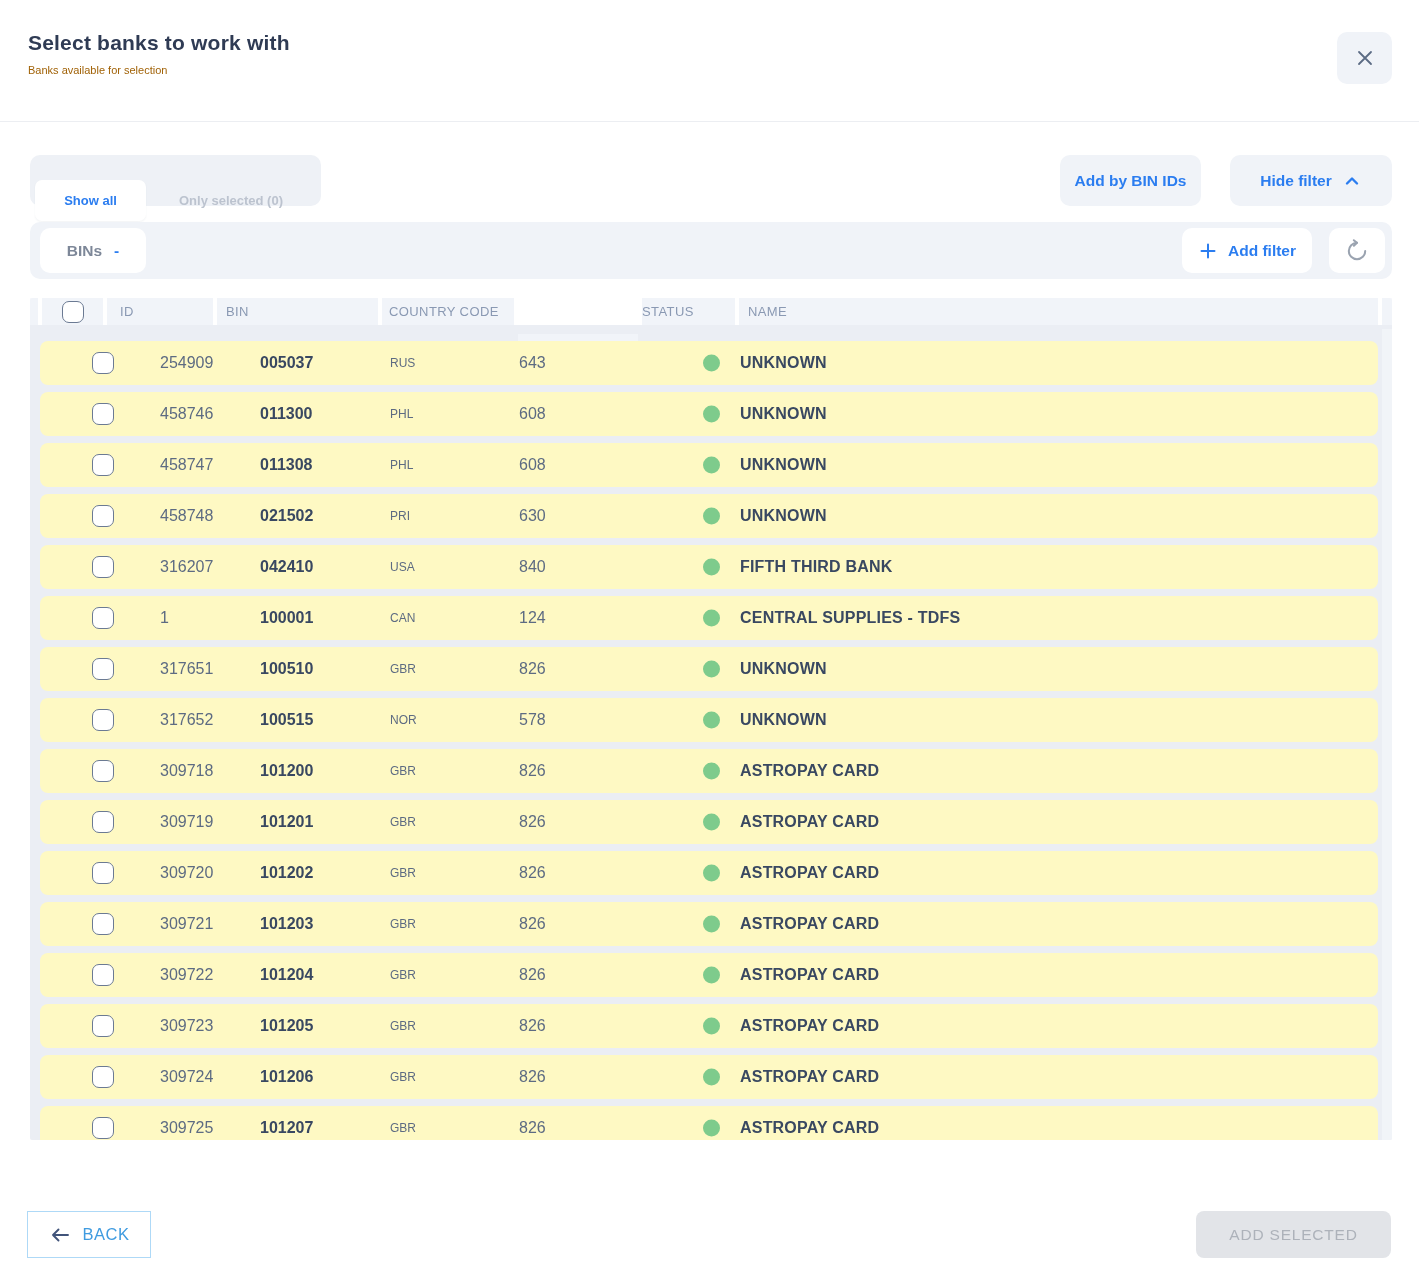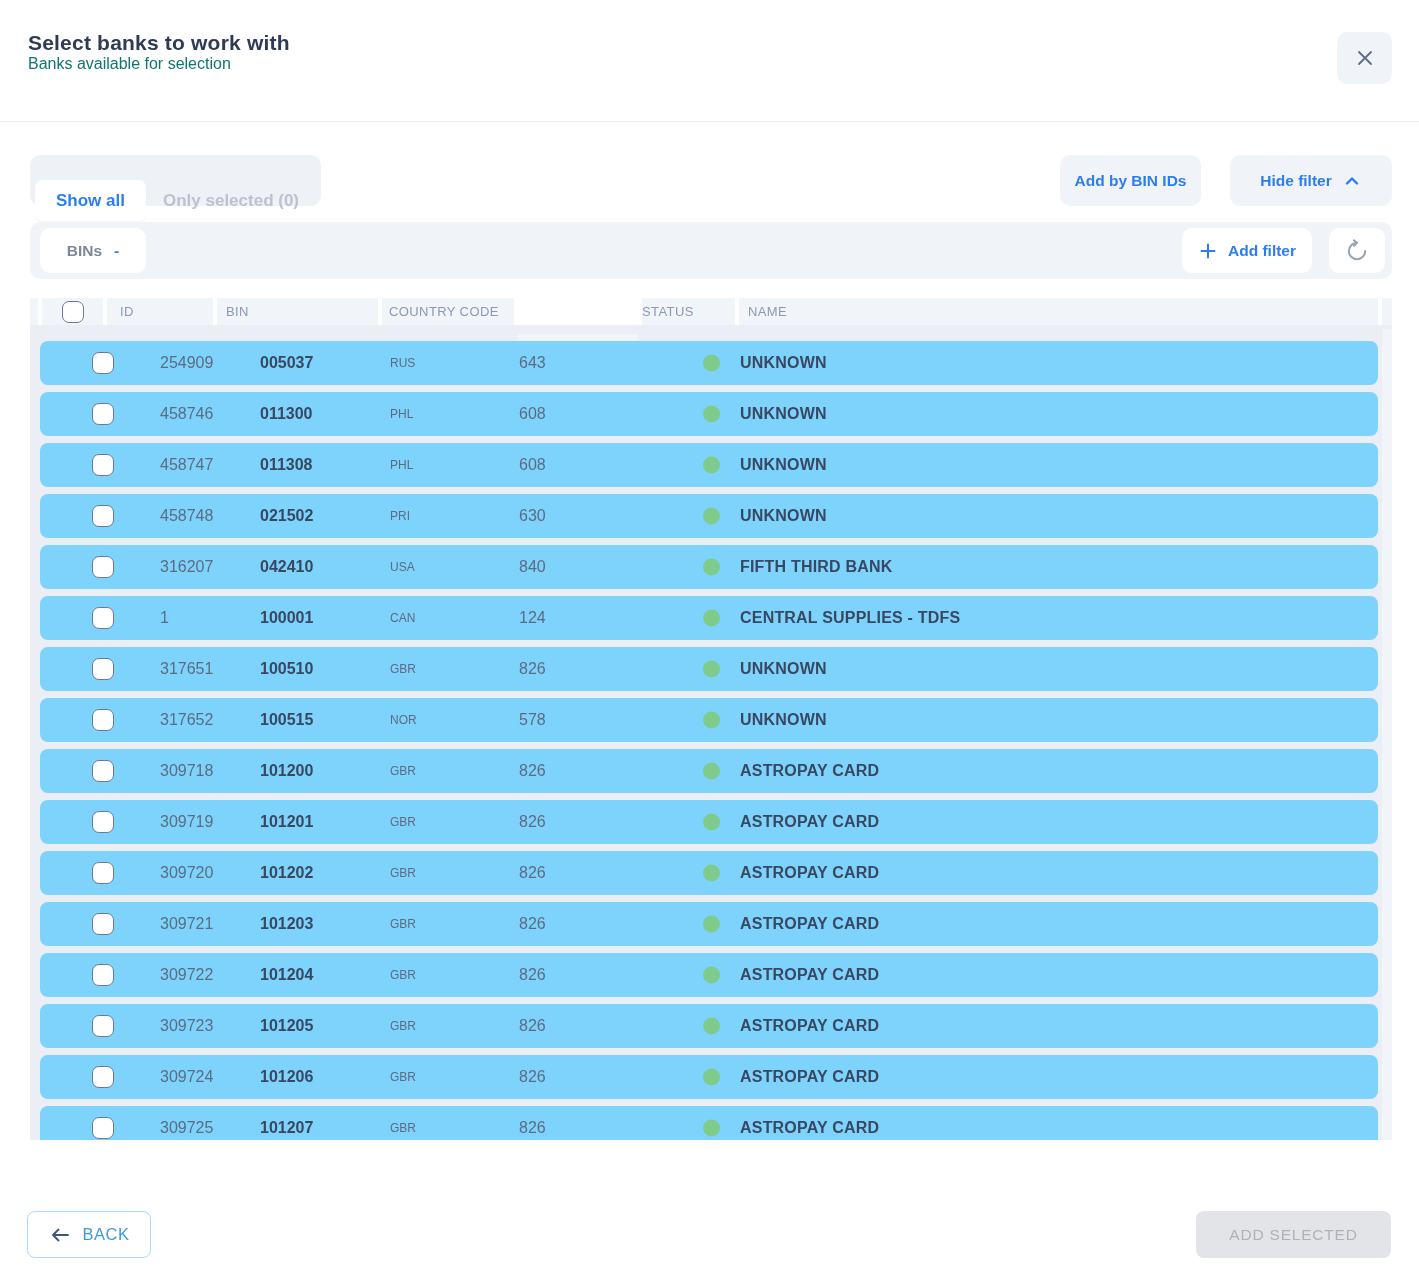--- a/index.html
+++ b/index.html
@@ -3,31 +3,31 @@
 <meta charset="utf-8">
 <style>
   * { margin:0; padding:0; box-sizing:border-box; }
   html,body { background:#ffffff; }
   body { font-family:"Liberation Sans", sans-serif; }
   .page { position:relative; width:1419px; height:1285px; background:#fff; overflow:hidden; }
 
   
   .mhead { position:absolute; left:28px; top:31px; }
   .mtitle { font-size:21px; font-weight:700; color:#2f3b54; letter-spacing:.2px; }
-  .msub { font-size:16px; color:#0f766e; }
+  .msub { margin-top:9px; font-size:11px; color:#a16207; }
   .close-btn { position:absolute; left:1337px; top:32px; width:55px; height:52px;
     background:#f0f3f8; border-radius:10px; border:none; cursor:pointer;
     display:flex; align-items:center; justify-content:center; }
   .hdr-divider { position:absolute; left:0; top:121px; width:1419px; height:1px; background:#ecEEf2; background:#eceef2; }
 
   
   .tabs { position:absolute; left:30px; top:155px; height:51px; width:291px;
     background:#eef1f6; border-radius:10px; display:flex; align-items:center; padding:5px; }
   .tab { height:41px; display:flex; align-items:center; justify-content:center;
-    font-size:17px; font-weight:700; border:none; background:transparent; cursor:pointer;margin-top:40px; }
+    font-size:13px; font-weight:700; border:none; background:transparent; cursor:pointer;margin-top:40px; }
   .tab.active { background:#ffffff; border-radius:7px; color:#2b7df0; width:111px; box-shadow:0 1px 2px rgba(40,60,90,.06); }
   .tab.inactive { color:#bcc3cf; flex:1; }
   .ctl-btn { position:absolute; top:155px; height:51px; background:#f0f3f8; border:none; border-radius:10px;
     font-family:inherit; font-size:15.5px; font-weight:700; color:#2b7df0; cursor:pointer;
     display:flex; align-items:center; justify-content:center; gap:10px; }
   .btn-binids { left:1060px; width:141px; }
   .btn-hidefilter { left:1230px; width:162px; }
 
   
   .filterbar { position:absolute; left:30px; top:222px; width:1362px; height:57px;
@@ -55,35 +55,35 @@
   .hc-cb { width:61px; justify-content:center; }
   .hc-id { width:106px; padding-left:13px; }
   .hc-bin { width:161px; padding-left:9px; }
   .hc-country { width:132px; padding-left:7px; }
   .hc-numeric { width:120px; padding-left:8px;margin-top:36px; }
   .hc-status { width:93px; }
   .hc-name { flex:1 1 auto !important; padding-left:9px; }
   .hc-track { width:10px; }
 
   .tbody { padding-top:16px; }
-  .trow { position:relative; height:44px; margin:0 14px 7px 10px; background:#7dd3fc; border-radius:8px; cursor:pointer; }
+  .trow { position:relative; height:44px; margin:0 14px 7px 10px; background:#fef9c3; border-radius:8px; cursor:pointer; }
   .cell { position:absolute; top:50%; transform:translateY(-50%); white-space:nowrap; }
   .checkbox { width:22px; height:22px; border:1.5px solid #6b7a93; border-radius:7px; background:#fff; cursor:pointer; }
   .trow .cb, .thead-cb { left:52px; }
   .c-id { left:120px; font-size:16px; color:#5d6b82; }
   .c-bin { left:220px; font-size:16px; font-weight:700; color:#394861; }
   .c-country { left:350px; font-size:12px; color:#5d6b82; }
   .c-num { left:479px; font-size:16px; color:#5d6b82; }
   .c-dot { left:663px; width:17px; height:17px; border-radius:50%; }
   .c-name { left:700px; font-size:16px; font-weight:700; color:#394861; letter-spacing:.2px; }
   .scroll-track { position:absolute; right:0; top:31px; width:10px; height:811px; background:#f1f4f8; }
 
   
   .back-btn { position:absolute; left:27px; top:1211px; width:124px; height:47px; background:#fff;
-    border:1px solid #aed9f7; border-radius:8px; cursor:pointer; font-family:inherit;
+    border:1px solid #aed9f7; border-radius:0; cursor:pointer; font-family:inherit;
     display:flex; align-items:center; justify-content:center; gap:12px;
     font-size:16.5px; color:#3f9be0; letter-spacing:.5px; }
   .add-sel-btn { position:absolute; left:1196px; top:1211px; width:195px; height:47px;
     background:#e2e4e8; border:none; border-radius:8px; cursor:default; font-family:inherit;
     font-size:15.5px; color:#adb2ba; letter-spacing:.8px; }
   svg { display:block; }
 </style>
 </head>
 <body>
 

